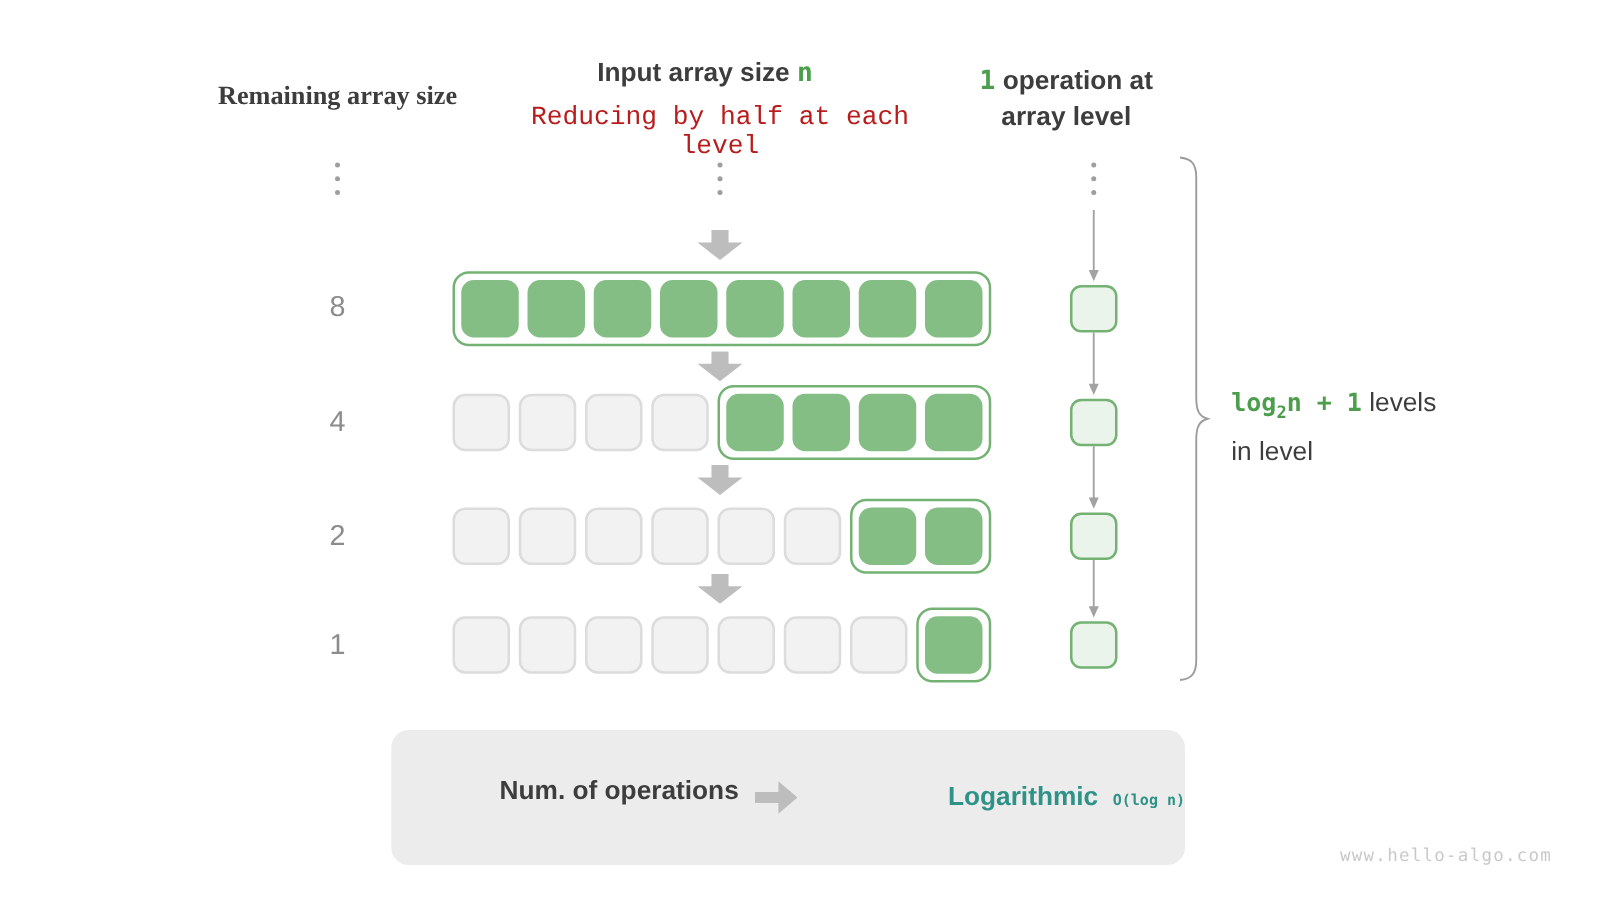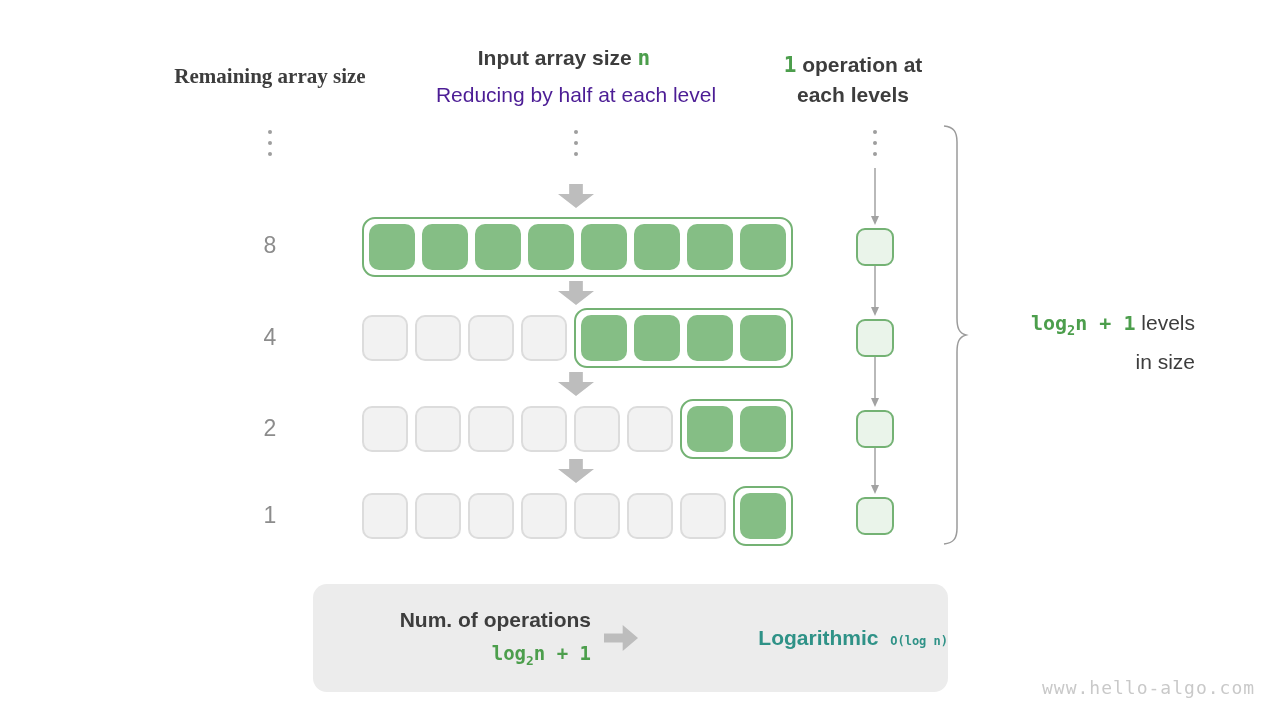--- a/index.html
+++ b/index.html
@@ -7,21 +7,21 @@
     --light-green-fill:#eaf4ea; --gray-fill:#f2f2f2; --gray-border:#dcdcdc;
     --arrow-gray:#bdbdbd; --line-gray:#a2a2a2; --text-dark:#3d3d3d;
     --text-gray:#8c8c8c; --teal:#2f9287; --watermark:#c9c9c9; --box-bg:#ececec;
   }
   html,body{margin:0;padding:0;background:#fff;}
   .canvas{position:relative;width:1280px;height:720px;background:#ffffff;overflow:hidden;
     font-family:"Liberation Sans",sans-serif;}
   .hdr{position:absolute;text-align:center;font-weight:bold;font-size:21px;color:var(--text-dark);}
   .hdr-left{left:120px;top:64px;width:300px;font-family:Liberation Serif, serif;}
   .hdr-center-title{left:414px;top:46px;width:300px;}
-  .hdr-center-sub{left:396px;top:83px;width:360px;font-weight:normal;color:#4c1d95;}
+  .hdr-center-sub{left:396px;top:83px;width:360px;font-weight:normal;color:#b91c1c;font-family:Liberation Mono, monospace;}
   .hdr-right{left:768px;top:50px;width:170px;line-height:29px;}
   .mono-green{font-family:"DejaVu Sans Mono",monospace;font-weight:bold;color:var(--green-text);}
   .vdots{position:absolute;width:4px;}
   .vdots .dot{width:4px;height:4px;border-radius:50%;background:#9e9e9e;margin:0 0 7px 0;}
   .row-label{position:absolute;width:60px;text-align:center;font-size:23px;color:var(--text-gray);}
   .squares-row{position:absolute;display:flex;align-items:center;gap:7px;}
   .sq{width:46px;height:46px;border-radius:10px;box-sizing:border-box;flex:0 0 auto;}
   .sq.gray{background:var(--gray-fill);border:2px solid var(--gray-border);}
   .sq.green{background:var(--green-fill);}
   .hl-group{display:flex;gap:7px;padding:5px;border:2px solid var(--green-border);
@@ -31,53 +31,53 @@
   .ops-col{position:absolute;left:856px;top:228px;display:flex;flex-direction:column;}
   .op-box{width:38px;height:38px;box-sizing:border-box;border-radius:9px;
     background:var(--light-green-fill);border:2.5px solid var(--green-border);}
   .op-box:nth-child(2){margin-top:53px;}
   .op-box:nth-child(3){margin-top:53px;}
   .op-box:nth-child(4){margin-top:49px;}
   .overlay{position:absolute;left:0;top:0;pointer-events:none;}
   .overlay line{stroke:var(--line-gray);stroke-width:1.5;}
   .overlay polygon{fill:var(--line-gray);}
   .overlay .brace{stroke:#9b9b9b;stroke-width:1.5;fill:none;}
-  .levels-note{position:absolute;left:985px;top:307px;width:210px;text-align:right;
+  .levels-note{position:absolute;left:985px;top:307px;width:210px;text-align:left;
     font-size:21px;line-height:31px;color:var(--text-dark);font-weight:normal;}
   .levels-note .mono-green{font-size:20px;}
   .summary-box{position:absolute;left:313px;top:584px;width:635px;height:108px;
     background:var(--box-bg);border-radius:14px;display:grid;
     grid-template-columns:278px 60px 1fr;align-items:center;}
   .summary-cell{text-align:right;}
   .summary-title{font-weight:bold;font-size:21px;color:var(--text-dark);margin-bottom:10px;}
   .summary-formula{font-family:"DejaVu Sans Mono",monospace;font-weight:bold;font-size:19px;
     color:var(--green-text);}
   .summary-complexity{font-size:21px;font-weight:bold;color:var(--teal);}
   .summary-complexity .mono{font-family:"DejaVu Sans Mono",monospace;font-size:12px;}
   .rarrow{width:34px;height:26px;background:var(--arrow-gray);margin:0 auto;
     clip-path:polygon(0 33%,55% 33%,55% 0,100% 50%,55% 100%,55% 67%,0 67%);}
   sub{font-size:0.68em;vertical-align:sub;}
-  .watermark{position:absolute;left:1042px;top:677px;font-family:"DejaVu Sans Mono",monospace;
-    font-size:18px;letter-spacing:1px;color:var(--watermark);}
+  .watermark{position:absolute;left:1072px;top:677px;font-family:"DejaVu Sans Mono",monospace;
+    font-size:14px;letter-spacing:1px;color:var(--watermark);}
 </style>
 </head>
 <body>
 
 <div class="canvas">
 
   <div class="hdr hdr-left">Remaining array size</div>
 
   <div class="hdr hdr-center-title">
     <span>Input array size </span><span class="mono-green">n</span>
   </div>
   <div class="hdr hdr-center-sub">Reducing by half at each level</div>
 
   <div class="hdr hdr-right">
     <span class="mono-green">1</span><span> operation at</span><br>
-    <span>each levels</span>
+    <span>array level</span>
   </div>
 
   <div class="vdots" style="left:268px;top:130px;">
     <div class="dot"></div>
     <div class="dot"></div>
     <div class="dot"></div>
   </div>
   <div class="vdots" style="left:574px;top:130px;">
     <div class="dot"></div>
     <div class="dot"></div>
@@ -162,27 +162,26 @@
     <polygon points="875,316 871,307 879,307"></polygon>
     <line x1="875" y1="357" x2="875" y2="400"></line>
     <polygon points="875,407 871,398 879,398"></polygon>
     <line x1="875" y1="448" x2="875" y2="487"></line>
     <polygon points="875,494 871,485 879,485"></polygon>
     <path class="brace" d="M944 126 C954 127 957 132 957 142 L957 318 C957 328 959 333 966 335 C959 337 957 342 957 352 L957 528 C957 538 954 543 944 544"></path>
   </svg>
 
   <div class="levels-note">
     <span class="mono-green"><span>log</span><sub>2</sub><span>n + 1</span></span><span> levels</span><br>
-    <span>in size</span>
+    <span>in level</span>
   </div>
 
   <div class="summary-box">
     <div class="summary-cell">
       <div class="summary-title">Num. of operations</div>
-      <div class="summary-formula"><span>log</span><sub>2</sub><span>n + 1</span></div>
     </div>
     <div class="summary-cell">
       <div class="rarrow"></div>
     </div>
     <div class="summary-cell">
       <div class="summary-complexity">
         <span>Logarithmic</span>&nbsp;
         <span class="mono">O(log n)</span>
       </div>
     </div>

